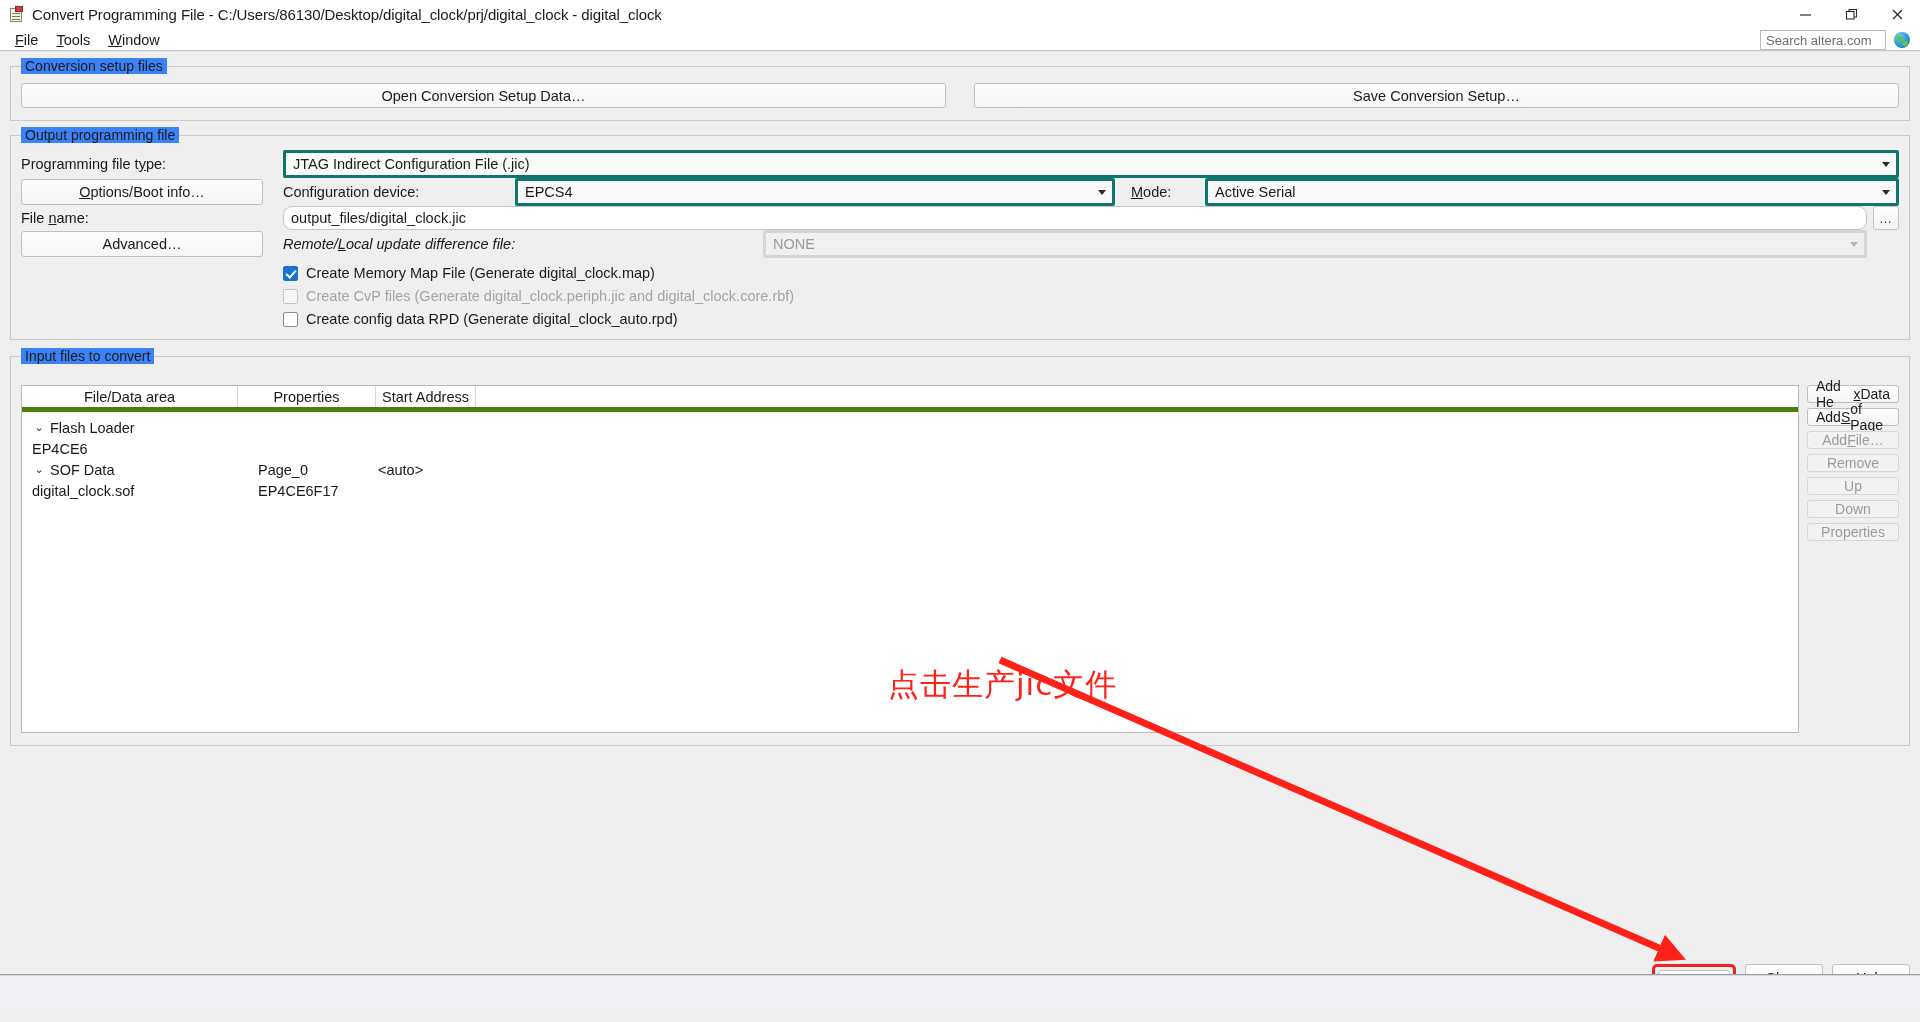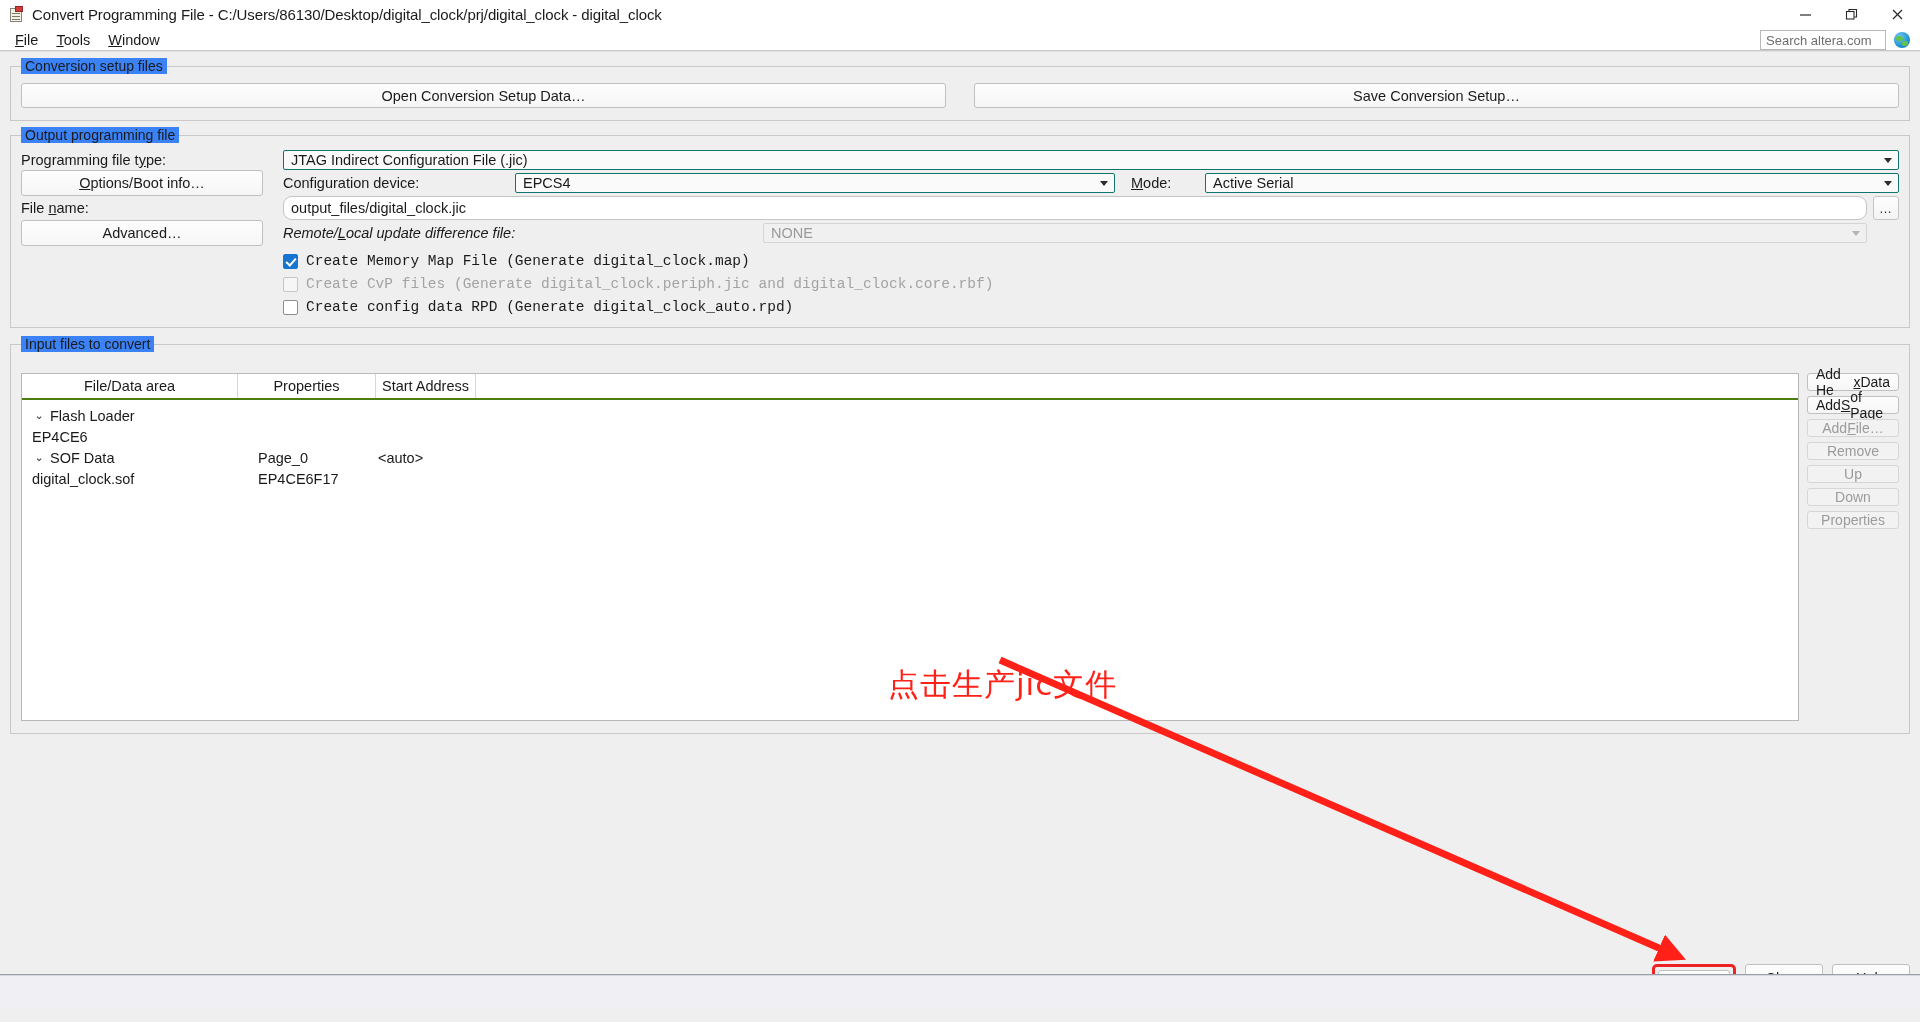--- a/index.html
+++ b/index.html
@@ -173,22 +173,22 @@
   .setup-row .btn { flex: 1; height: 25px; }
 
   
   .opf { }
   .row { display: flex; align-items: center; margin-bottom: 0; }
   .lbl { font-size: 14.5px; color: #1a1a1a; }
   .lbl u { text-decoration: underline; }
 
   .combo {
     position: relative;
-    height: 20px;
-    border: 1px solid #0f766e;
+    height: 28px;
+    border: 3px solid #0f766e;
     background: #fafafa;
     display: flex;
     align-items: center;
     padding: 0 20px 0 7px;
     font-size: 14.5px;
     color: #1a1a1a;
     border-radius: 2px;
   }
   .combo .arrow {
     position: absolute;
@@ -256,21 +256,21 @@
     border: 1px solid #b8b8b8;
     background: #ffffff;
     height: 348px;
     position: relative;
     overflow: hidden;
   }
   .thead {
     display: flex;
     height: 26px;
     background: #ffffff;
-    border-bottom: 2px solid #4d7c0f;
+    border-bottom: 5px solid #4d7c0f;
   }
   .th {
     font-size: 14.5px;
     color: #1a1a1a;
     display: flex;
     align-items: center;
     justify-content: center;
     border-right: 1px solid #d8d8d8;
     height: 100%;
   }
@@ -439,21 +439,21 @@
 
     <div class="row">
       <div class="btn" style="width:242px;">Advanced…</div>
       <div class="lbl" style="width:500px;padding-left:20px;font-style:italic;"><span>Remote/</span><u>L</u><span>ocal update difference file:</span></div>
       <div class="combo dim" style="flex:1;margin-right:32px;">
         <span>NONE</span>
         <span class="arrow"></span>
       </div>
     </div>
 
-    <div style="padding-left:262px;font-family:Liberation Mono, monospace;">
+    <div style="padding-left:262px;">
       <div class="cbrow">
         <span class="cbox checked"></span>
         <span class="cbtext">Create Memory Map File (Generate digital_clock.map)</span>
       </div>
       <div class="cbrow">
         <span class="cbox dim"></span>
         <span class="cbtext dim">Create CvP files (Generate digital_clock.periph.jic and digital_clock.core.rbf)</span>
       </div>
       <div class="cbrow">
         <span class="cbox"></span>

